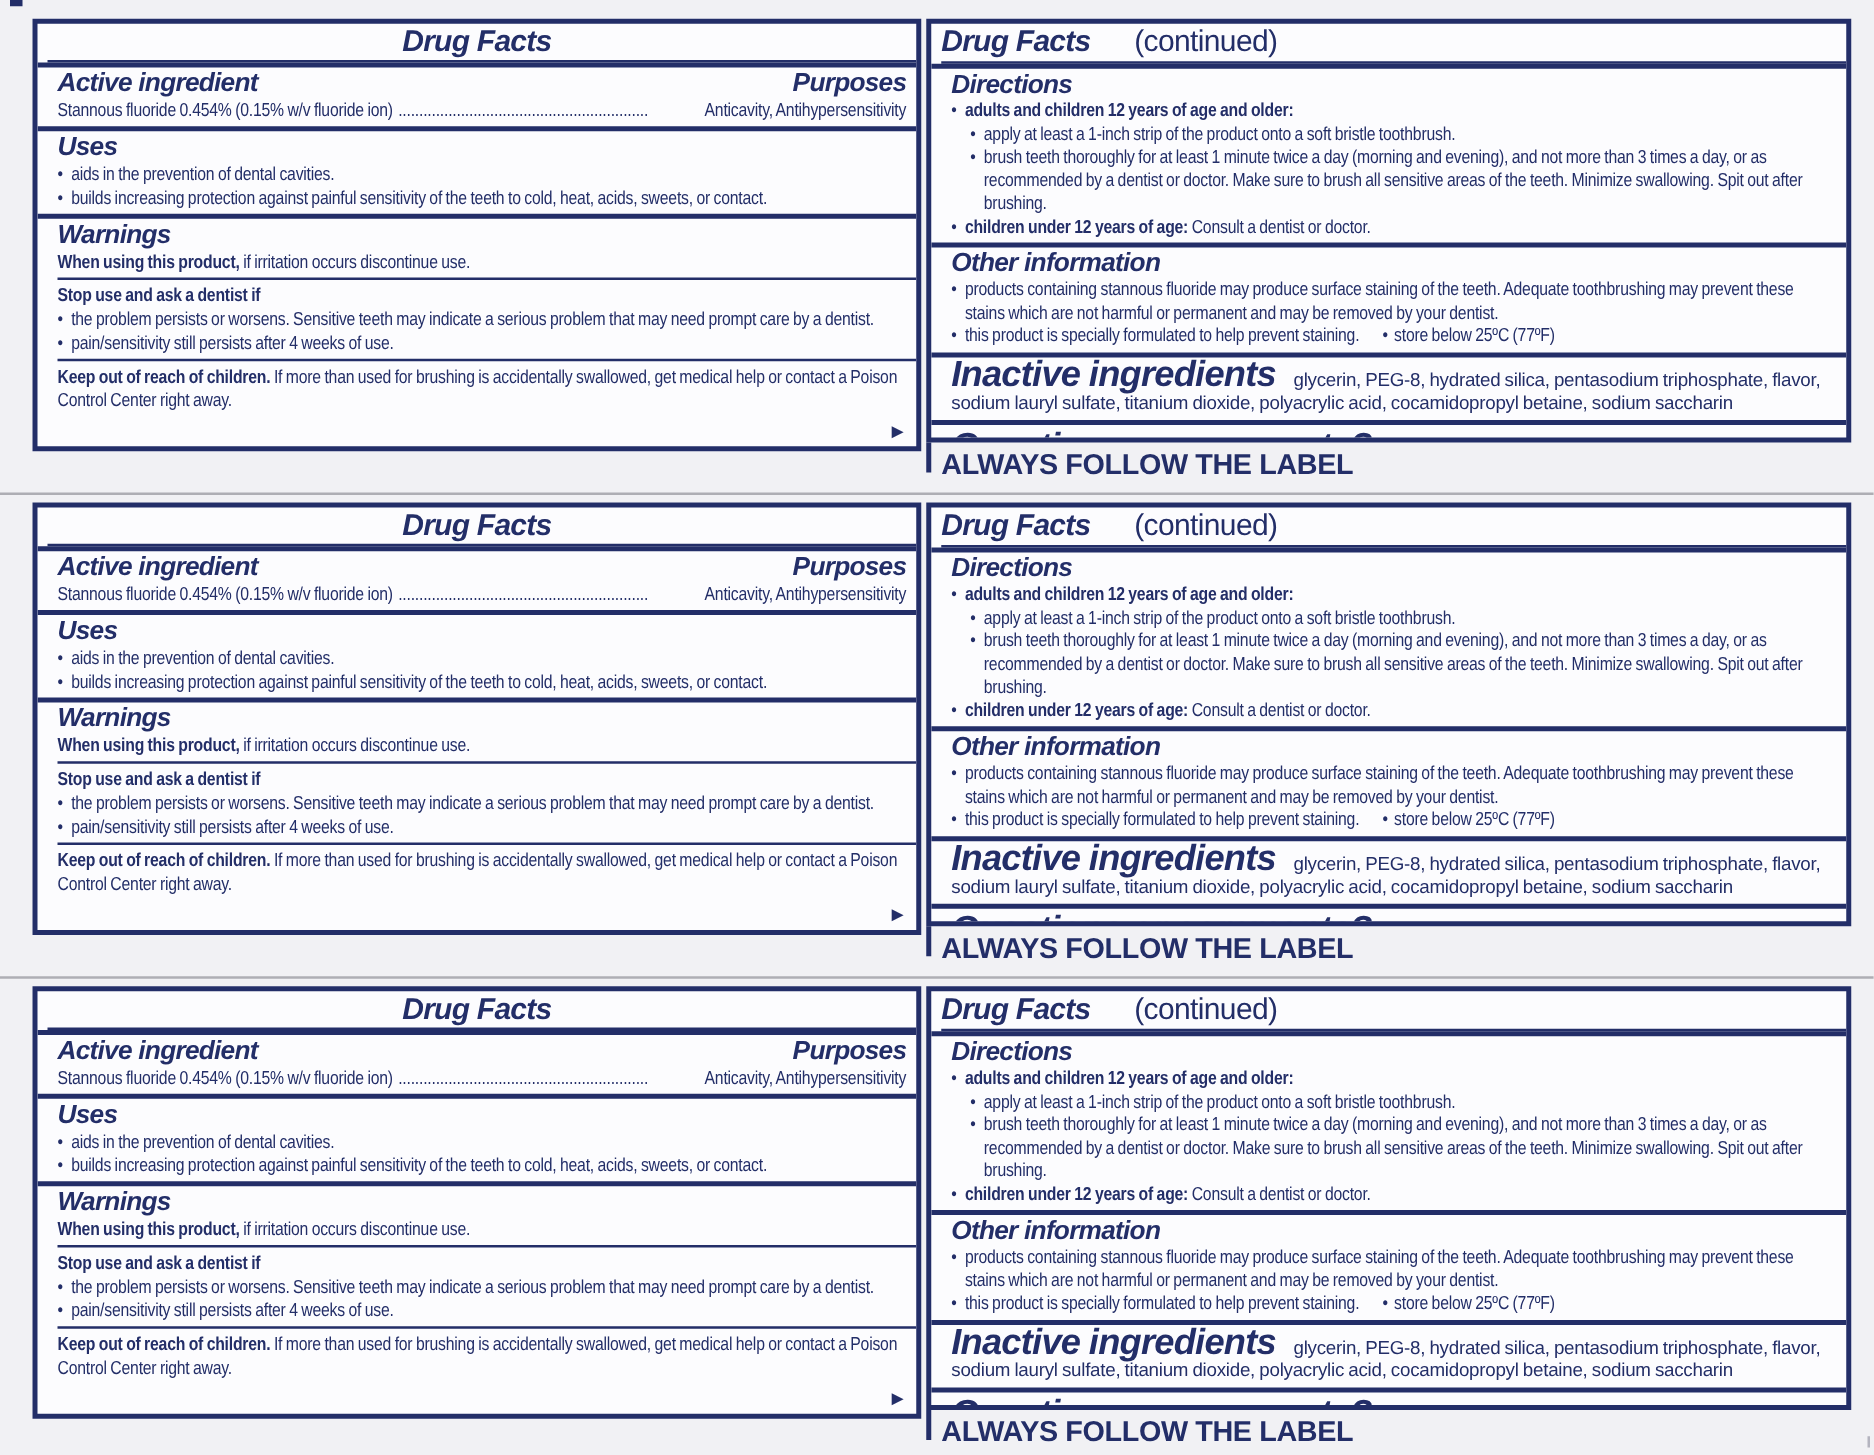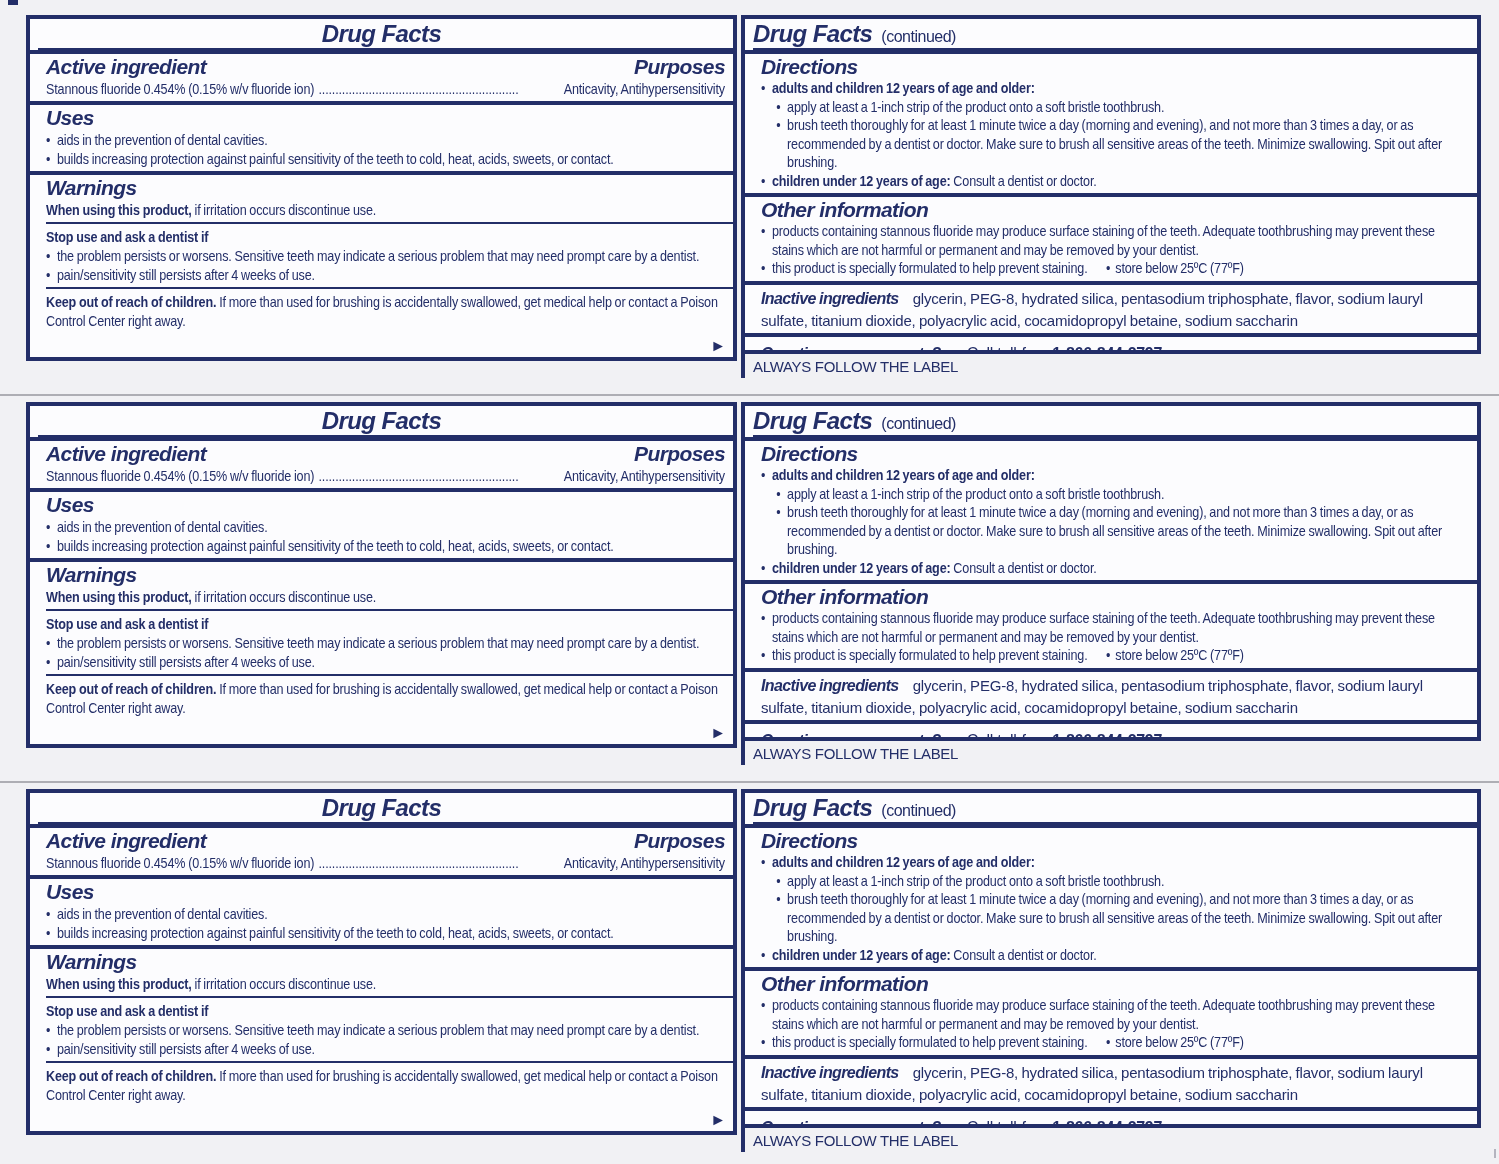--- a/index.html
+++ b/index.html
@@ -27,25 +27,25 @@
   .right-box{height:339px;overflow:hidden;}
 
   .sep{height:2px;background:#aeaeb4;margin:6px 0;}
 
   .sec{padding:1px 8px 3px;}
   .sec + .sec{border-top:4px solid var(--navy);padding-left:16px;}
   .head-sec{padding-bottom:0;}
 
   .h1{font-style:italic;font-weight:bold;font-size:24px;line-height:27px;letter-spacing:-0.6px;text-align:center;}
   .h1row{display:flex;align-items:baseline;gap:9px;}
-  .cont-note{font-size:16px;letter-spacing:-0.5px;font-weight:normal;}
+  .cont-note{font-size:24px;letter-spacing:-0.5px;font-weight:normal;margin-left:26px;}
   .h1-rule{height:2px;background:var(--navy);margin:1px -8px 0 0;}
 
   .h2{font-style:italic;font-weight:bold;font-size:21px;line-height:24px;letter-spacing:-0.6px;}
-  .h2.big{font-size:16px;font-style:italic;}
+  .h2.big{font-size:29px;font-style:italic;}
   .h2.inline{display:inline;margin-right:14px;line-height:26px;}
   .two-heads{display:flex;justify-content:space-between;align-items:baseline;}
 
   .body{font-size:15px;line-height:19px;letter-spacing:-0.2px;word-spacing:-0.6px;}
   .right-box .body{line-height:18.5px;}
   .bold-lead{font-weight:bold;}
   
   .cond{width:119%;transform:scaleX(0.8403);transform-origin:0 0;}
 
   .rule-thin{height:2px;background:var(--navy);margin:3px -8px 3px 0;}
@@ -59,21 +59,21 @@
   .ing-row{display:flex;align-items:baseline;}
   .ing-name{white-space:nowrap;}
   .dots{flex:1 1 auto;overflow:hidden;white-space:nowrap;padding:0 5px;}
   .ing-purpose{white-space:nowrap;}
 
   .q-sec{padding:4px 8px 3px;}
   .q-call{margin-left:12px;font-size:16px;letter-spacing:-0.3px;}
   .q-phone{font-size:16px;letter-spacing:-0.3px;font-weight:bold;}
 
   .always{border-left:4px solid var(--navy);padding:4px 0 0 8px;
-          font-weight:normal;font-size:15px;letter-spacing:-0.3px;height:24px;}
+          font-weight:bold;font-size:23px;letter-spacing:-0.3px;height:24px;}
 
   .arrow{position:absolute;right:7px;bottom:3px;font-size:16px;line-height:16px;color:var(--navy);}
 
   .mark-tl{position:absolute;top:0;left:8px;width:10px;height:5px;background:var(--navy);}
   .mark-br{position:absolute;right:3px;bottom:6px;width:2px;height:9px;background:#9a9aa8;opacity:.7;}
 </style>
 </head>
 <body>
 
 <div class="mark-tl"></div>

